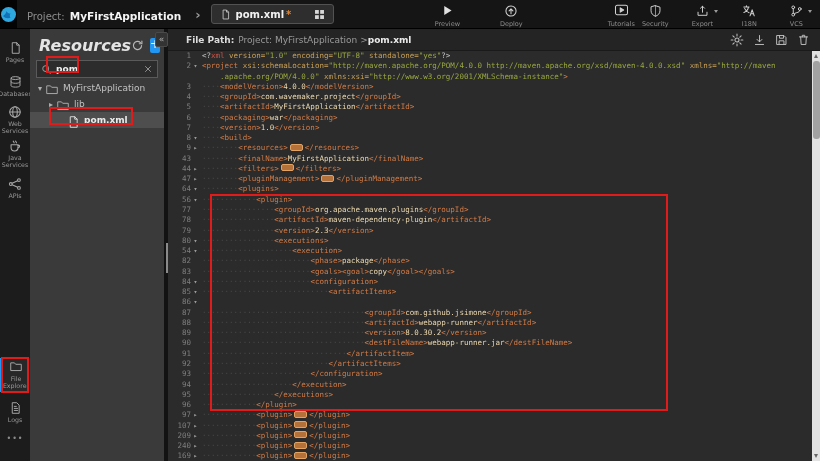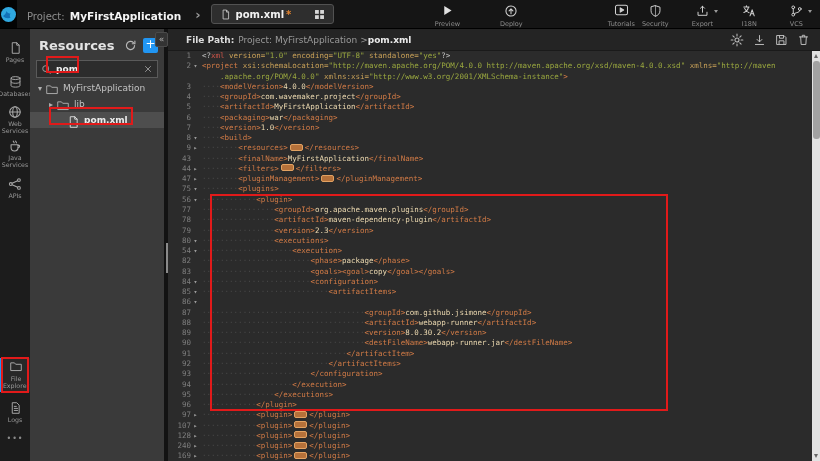--- a/index.html
+++ b/index.html
@@ -37,21 +37,21 @@
   .sb-lb{ color:#979797; font-size:6.3px; line-height:6.8px; text-align:center; margin-top:2px; }
   .sb-spacer{ flex:1; }
   .sb-item.fe{ height:34px; margin-bottom:0; }
   .sb-item.active{ background:#282828; border-left:2px solid var(--accent_blue,#2196f3); }
   .sb-item.logs{ height:32px; margin-top:4px; margin-bottom:0; }
   .sb-more{ height:14px; margin-top:6px; color:#8a8a8a; font-size:8px; text-align:center; letter-spacing:1px; cursor:pointer; }
 
   
   .panel{ width:134px; background:#3a3a3a; position:relative; }
   .p-header{ height:26px; padding:7px 6px 0 9px; display:flex; align-items:center; }
-  .p-title{ color:#e4e4e4; font-size:13px; font-weight:bold; flex:1; }
+  .p-title{ color:#e4e4e4; font-size:16px; font-weight:bold; flex:1;font-style:italic; }
   .p-refresh{ color:#b8b8b8; height:13px; cursor:pointer; margin-right:6px; }
   .p-plus{ width:15px; height:15px; border-radius:2px; background:var(--accent_blue,#2196f3); color:#fff; font-size:12px; line-height:13px; text-align:center; cursor:pointer; }
   .p-search{ margin:5px 6px 2px 6px; height:18px; background:#2c2c2c; border:1px solid #5a5a5a; border-radius:0; display:flex; align-items:center; padding:0 4px; position:relative; }
   .p-search .icon{ color:#8f8f8f; height:11px; }
   .p-search input{ flex:1; min-width:0; background:transparent; border:none; outline:none; color:#f0f0f0; font-size:9px; font-weight:bold; font-family:"DejaVu Sans",sans-serif; padding:0 2px 0 4px; }
   .p-x{ color:#a2a2a2; height:10px; cursor:pointer; }
   .tree{ margin-top:2px; }
   .tree-row{ height:16px; display:flex; align-items:center; cursor:pointer; white-space:nowrap; }
   .tree-row.selected{ background:#4e4e4e; }
   .caret{ width:10px; color:#b0b0b0; font-size:8px; text-align:center; }
@@ -389,21 +389,21 @@
             <div class="code-row"><span class="gutter"><span class="lnum">3</span><span class="fmark"></span></span><span class="lc"><span class="sg-w">····</span><span class="sg-t">&lt;modelVersion&gt;</span><span class="sg-x">4.0.0</span><span class="sg-t">&lt;/modelVersion&gt;</span></span></div>
             <div class="code-row"><span class="gutter"><span class="lnum">4</span><span class="fmark"></span></span><span class="lc"><span class="sg-w">····</span><span class="sg-t">&lt;groupId&gt;</span><span class="sg-x">com.wavemaker.project</span><span class="sg-t">&lt;/groupId&gt;</span></span></div>
             <div class="code-row"><span class="gutter"><span class="lnum">5</span><span class="fmark"></span></span><span class="lc"><span class="sg-w">····</span><span class="sg-t">&lt;artifactId&gt;</span><span class="sg-x">MyFirstApplication</span><span class="sg-t">&lt;/artifactId&gt;</span></span></div>
             <div class="code-row"><span class="gutter"><span class="lnum">6</span><span class="fmark"></span></span><span class="lc"><span class="sg-w">····</span><span class="sg-t">&lt;packaging&gt;</span><span class="sg-x">war</span><span class="sg-t">&lt;/packaging&gt;</span></span></div>
             <div class="code-row"><span class="gutter"><span class="lnum">7</span><span class="fmark"></span></span><span class="lc"><span class="sg-w">····</span><span class="sg-t">&lt;version&gt;</span><span class="sg-x">1.0</span><span class="sg-t">&lt;/version&gt;</span></span></div>
             <div class="code-row"><span class="gutter"><span class="lnum">8</span><span class="fmark">▾</span></span><span class="lc"><span class="sg-w">····</span><span class="sg-t">&lt;build&gt;</span></span></div>
             <div class="code-row"><span class="gutter"><span class="lnum">9</span><span class="fmark">▸</span></span><span class="lc"><span class="sg-w">········</span><span class="sg-t">&lt;resources&gt;</span><span class="chip"></span><span class="sg-t">&lt;/resources&gt;</span></span></div>
             <div class="code-row"><span class="gutter"><span class="lnum">43</span><span class="fmark"></span></span><span class="lc"><span class="sg-w">········</span><span class="sg-t">&lt;finalName&gt;</span><span class="sg-x">MyFirstApplication</span><span class="sg-t">&lt;/finalName&gt;</span></span></div>
             <div class="code-row"><span class="gutter"><span class="lnum">44</span><span class="fmark">▸</span></span><span class="lc"><span class="sg-w">········</span><span class="sg-t">&lt;filters&gt;</span><span class="chip"></span><span class="sg-t">&lt;/filters&gt;</span></span></div>
             <div class="code-row"><span class="gutter"><span class="lnum">47</span><span class="fmark">▸</span></span><span class="lc"><span class="sg-w">········</span><span class="sg-t">&lt;pluginManagement&gt;</span><span class="chip"></span><span class="sg-t">&lt;/pluginManagement&gt;</span></span></div>
-            <div class="code-row"><span class="gutter"><span class="lnum">75</span><span class="fmark">▾</span></span><span class="lc"><span class="sg-w">········</span><span class="sg-t">&lt;plugins&gt;</span></span></div>
+            <div class="code-row"><span class="gutter"><span class="lnum">64</span><span class="fmark">▾</span></span><span class="lc"><span class="sg-w">········</span><span class="sg-t">&lt;plugins&gt;</span></span></div>
             <div class="code-row"><span class="gutter"><span class="lnum">56</span><span class="fmark">▾</span></span><span class="lc"><span class="sg-w">············</span><span class="sg-t">&lt;plugin&gt;</span></span></div>
             <div class="code-row"><span class="gutter"><span class="lnum">77</span><span class="fmark"></span></span><span class="lc"><span class="sg-w">················</span><span class="sg-t">&lt;groupId&gt;</span><span class="sg-x">org.apache.maven.plugins</span><span class="sg-t">&lt;/groupId&gt;</span></span></div>
             <div class="code-row"><span class="gutter"><span class="lnum">78</span><span class="fmark"></span></span><span class="lc"><span class="sg-w">················</span><span class="sg-t">&lt;artifactId&gt;</span><span class="sg-x">maven-dependency-plugin</span><span class="sg-t">&lt;/artifactId&gt;</span></span></div>
             <div class="code-row"><span class="gutter"><span class="lnum">79</span><span class="fmark"></span></span><span class="lc"><span class="sg-w">················</span><span class="sg-t">&lt;version&gt;</span><span class="sg-x">2.3</span><span class="sg-t">&lt;/version&gt;</span></span></div>
             <div class="code-row"><span class="gutter"><span class="lnum">80</span><span class="fmark">▾</span></span><span class="lc"><span class="sg-w">················</span><span class="sg-t">&lt;executions&gt;</span></span></div>
             <div class="code-row"><span class="gutter"><span class="lnum">54</span><span class="fmark">▾</span></span><span class="lc"><span class="sg-w">····················</span><span class="sg-t">&lt;execution&gt;</span></span></div>
             <div class="code-row"><span class="gutter"><span class="lnum">82</span><span class="fmark"></span></span><span class="lc"><span class="sg-w">························</span><span class="sg-t">&lt;phase&gt;</span><span class="sg-x">package</span><span class="sg-t">&lt;/phase&gt;</span></span></div>
             <div class="code-row"><span class="gutter"><span class="lnum">83</span><span class="fmark"></span></span><span class="lc"><span class="sg-w">························</span><span class="sg-t">&lt;goals&gt;</span><span class="sg-t">&lt;goal&gt;</span><span class="sg-x">copy</span><span class="sg-t">&lt;/goal&gt;</span><span class="sg-t">&lt;/goals&gt;</span></span></div>
             <div class="code-row"><span class="gutter"><span class="lnum">84</span><span class="fmark">▾</span></span><span class="lc"><span class="sg-w">························</span><span class="sg-t">&lt;configuration&gt;</span></span></div>
             <div class="code-row"><span class="gutter"><span class="lnum">85</span><span class="fmark">▾</span></span><span class="lc"><span class="sg-w">····························</span><span class="sg-t">&lt;artifactItems&gt;</span></span></div>
@@ -413,21 +413,21 @@
             <div class="code-row"><span class="gutter"><span class="lnum">89</span><span class="fmark"></span></span><span class="lc"><span class="sg-w">····································</span><span class="sg-t">&lt;version&gt;</span><span class="sg-x">8.0.30.2</span><span class="sg-t">&lt;/version&gt;</span></span></div>
             <div class="code-row"><span class="gutter"><span class="lnum">90</span><span class="fmark"></span></span><span class="lc"><span class="sg-w">····································</span><span class="sg-t">&lt;destFileName&gt;</span><span class="sg-x">webapp-runner.jar</span><span class="sg-t">&lt;/destFileName&gt;</span></span></div>
             <div class="code-row"><span class="gutter"><span class="lnum">91</span><span class="fmark"></span></span><span class="lc"><span class="sg-w">································</span><span class="sg-t">&lt;/artifactItem&gt;</span></span></div>
             <div class="code-row"><span class="gutter"><span class="lnum">92</span><span class="fmark"></span></span><span class="lc"><span class="sg-w">····························</span><span class="sg-t">&lt;/artifactItems&gt;</span></span></div>
             <div class="code-row"><span class="gutter"><span class="lnum">93</span><span class="fmark"></span></span><span class="lc"><span class="sg-w">························</span><span class="sg-t">&lt;/configuration&gt;</span></span></div>
             <div class="code-row"><span class="gutter"><span class="lnum">94</span><span class="fmark"></span></span><span class="lc"><span class="sg-w">····················</span><span class="sg-t">&lt;/execution&gt;</span></span></div>
             <div class="code-row"><span class="gutter"><span class="lnum">95</span><span class="fmark"></span></span><span class="lc"><span class="sg-w">················</span><span class="sg-t">&lt;/executions&gt;</span></span></div>
             <div class="code-row"><span class="gutter"><span class="lnum">96</span><span class="fmark"></span></span><span class="lc"><span class="sg-w">············</span><span class="sg-t">&lt;/plugin&gt;</span></span></div>
             <div class="code-row"><span class="gutter"><span class="lnum">97</span><span class="fmark">▸</span></span><span class="lc"><span class="sg-w">············</span><span class="sg-t">&lt;plugin&gt;</span><span class="chip"></span><span class="sg-t">&lt;/plugin&gt;</span></span></div>
             <div class="code-row"><span class="gutter"><span class="lnum">107</span><span class="fmark">▸</span></span><span class="lc"><span class="sg-w">············</span><span class="sg-t">&lt;plugin&gt;</span><span class="chip"></span><span class="sg-t">&lt;/plugin&gt;</span></span></div>
-            <div class="code-row"><span class="gutter"><span class="lnum">128</span><span class="fmark">▸</span></span><span class="lc"><span class="sg-w">············</span><span class="sg-t">&lt;plugin&gt;</span><span class="chip"></span><span class="sg-t">&lt;/plugin&gt;</span></span></div>
+            <div class="code-row"><span class="gutter"><span class="lnum">209</span><span class="fmark">▸</span></span><span class="lc"><span class="sg-w">············</span><span class="sg-t">&lt;plugin&gt;</span><span class="chip"></span><span class="sg-t">&lt;/plugin&gt;</span></span></div>
             <div class="code-row"><span class="gutter"><span class="lnum">240</span><span class="fmark">▸</span></span><span class="lc"><span class="sg-w">············</span><span class="sg-t">&lt;plugin&gt;</span><span class="chip"></span><span class="sg-t">&lt;/plugin&gt;</span></span></div>
             <div class="code-row"><span class="gutter"><span class="lnum">169</span><span class="fmark">▸</span></span><span class="lc"><span class="sg-w">············</span><span class="sg-t">&lt;plugin&gt;</span><span class="chip"></span><span class="sg-t">&lt;/plugin&gt;</span></span></div>
           </div>
         <div class="vscroll">
           <div class="vs-up"></div>
           <div class="vs-thumb"></div>
           <div class="vs-dn"></div>
         </div>
       </div>
     </div>

